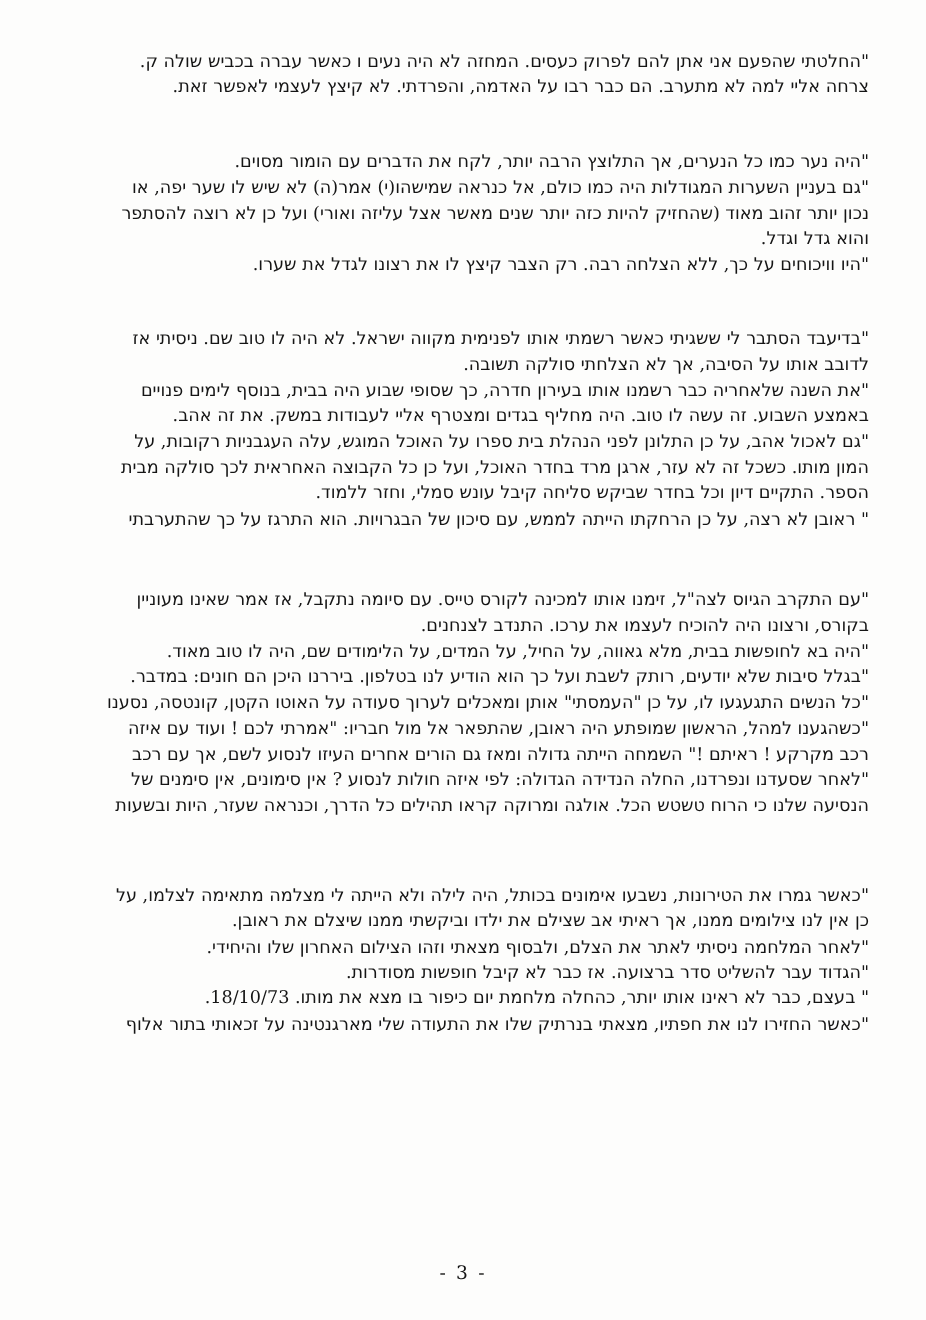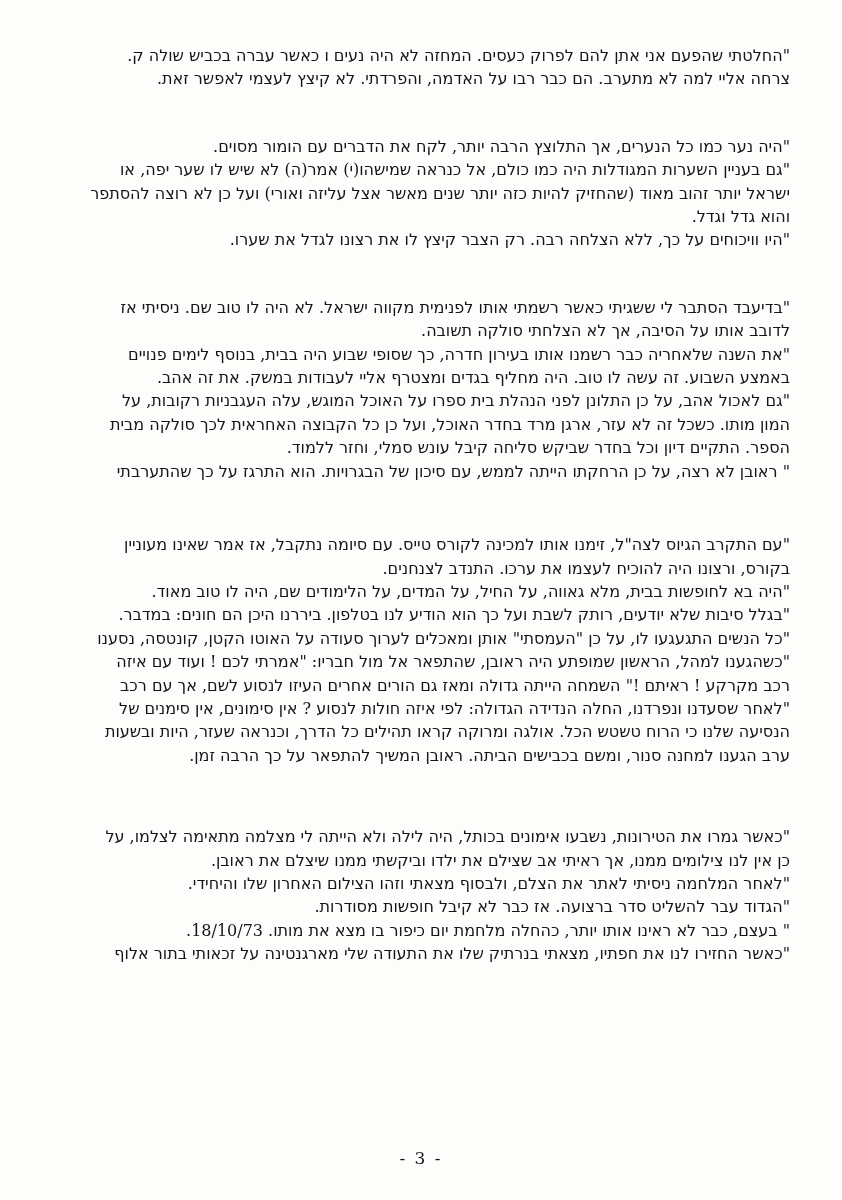--- a/index.html
+++ b/index.html
@@ -54,21 +54,21 @@
 
 <div class="page">
   <div class="text-block">
     <div class="section s1">
         <div class="line">"החלטתי שהפעם אני אתן להם לפרוק כעסים. המחזה לא היה נעים ו כאשר עברה בכביש שולה ק.</div>
         <div class="line">צרחה אליי למה לא מתערב. הם כבר רבו על האדמה, והפרדתי. לא קיצץ לעצמי לאפשר זאת.</div>
       </div>
     <div class="section s2">
         <div class="line">"היה נער כמו כל הנערים, אך התלוצץ הרבה יותר, לקח את הדברים עם הומור מסוים.</div>
         <div class="line">"גם בעניין השערות המגודלות היה כמו כולם, אל כנראה שמישהו(י) אמר(ה) לא שיש לו שער יפה, או</div>
-        <div class="line">ישראל יותר זהוב מאוד (שהחזיק להיות כזה יותר שנים מאשר אצל עליזה ואורי) ועל כן לא רוצה להסתפר</div>
+        <div class="line">נכון יותר זהוב מאוד (שהחזיק להיות כזה יותר שנים מאשר אצל עליזה ואורי) ועל כן לא רוצה להסתפר</div>
         <div class="line">והוא גדל וגדל.</div>
         <div class="line">"היו וויכוחים על כך, ללא הצלחה רבה. רק הצבר קיצץ לו את רצונו לגדל את שערו.</div>
       </div>
     <div class="section s3">
         <div class="line">"בדיעבד הסתבר לי ששגיתי כאשר רשמתי אותו לפנימית מקווה ישראל. לא היה לו טוב שם. ניסיתי אז</div>
         <div class="line">לדובב אותו על הסיבה, אך לא הצלחתי סולקה תשובה.</div>
         <div class="line">"את השנה שלאחריה כבר רשמנו אותו בעירון חדרה, כך שסופי שבוע היה בבית, בנוסף לימים פנויים</div>
         <div class="line">באמצע השבוע. זה עשה לו טוב. היה מחליף בגדים ומצטרף אליי לעבודות במשק. את זה אהב.</div>
         <div class="line">"גם לאכול אהב, על כן התלונן לפני הנהלת בית ספרו על האוכל המוגש, עלה העגבניות רקובות, על</div>
         <div class="line">המון מותו. כשכל זה לא עזר, ארגן מרד בחדר האוכל, ועל כן כל הקבוצה האחראית לכך סולקה מבית</div>
@@ -78,21 +78,20 @@
     <div class="section s4">
         <div class="line">"עם התקרב הגיוס לצה"ל, זימנו אותו למכינה לקורס טייס. עם סיומה נתקבל, אז אמר שאינו מעוניין</div>
         <div class="line">בקורס, ורצונו היה להוכיח לעצמו את ערכו. התנדב לצנחנים.</div>
         <div class="line">"היה בא לחופשות בבית, מלא גאווה, על החיל, על המדים, על הלימודים שם, היה לו טוב מאוד.</div>
         <div class="line">"בגלל סיבות שלא יודעים, רותק לשבת ועל כך הוא הודיע לנו בטלפון. ביררנו היכן הם חונים: במדבר.</div>
         <div class="line">"כל הנשים התגעגעו לו, על כן "העמסתי" אותן ומאכלים לערוך סעודה על האוטו הקטן, קונטסה, נסענו</div>
         <div class="line">"כשהגענו למהל, הראשון שמופתע היה ראובן, שהתפאר אל מול חבריו: "אמרתי לכם ! ועוד עם איזה</div>
         <div class="line">רכב מקרקע ! ראיתם !" השמחה הייתה גדולה ומאז גם הורים אחרים העיזו לנסוע לשם, אך עם רכב</div>
         <div class="line">"לאחר שסעדנו ונפרדנו, החלה הנדידה הגדולה: לפי איזה חולות לנסוע ? אין סימונים, אין סימנים של</div>
         <div class="line">הנסיעה שלנו כי הרוח טשטש הכל. אולגה ומרוקה קראו תהילים כל הדרך, וכנראה שעזר, היות ובשעות</div>
-        <div class="line">ערב הגענו למחנה סנור, ומשם בכבישים הביתה. ראובן המשיך להתפאר על כך הרבה זמן.</div>
       </div>
     <div class="section s5">
         <div class="line">"כאשר גמרו את הטירונות, נשבעו אימונים בכותל, היה לילה ולא הייתה לי מצלמה מתאימה לצלמו, על</div>
         <div class="line">כן אין לנו צילומים ממנו, אך ראיתי אב שצילם את ילדו וביקשתי ממנו שיצלם את ראובן.</div>
         <div class="line">"לאחר המלחמה ניסיתי לאתר את הצלם, ולבסוף מצאתי וזהו הצילום האחרון שלו והיחידי.</div>
         <div class="line">"הגדוד עבר להשליט סדר ברצועה. אז כבר לא קיבל חופשות מסודרות.</div>
         <div class="line">" בעצם, כבר לא ראינו אותו יותר, כהחלה מלחמת יום כיפור בו מצא את מותו. 18/10/73.</div>
         <div class="line">"כאשר החזירו לנו את חפתיו, מצאתי בנרתיק שלו את התעודה שלי מארגנטינה על זכאותי בתור אלוף</div>
       </div>
   </div>

